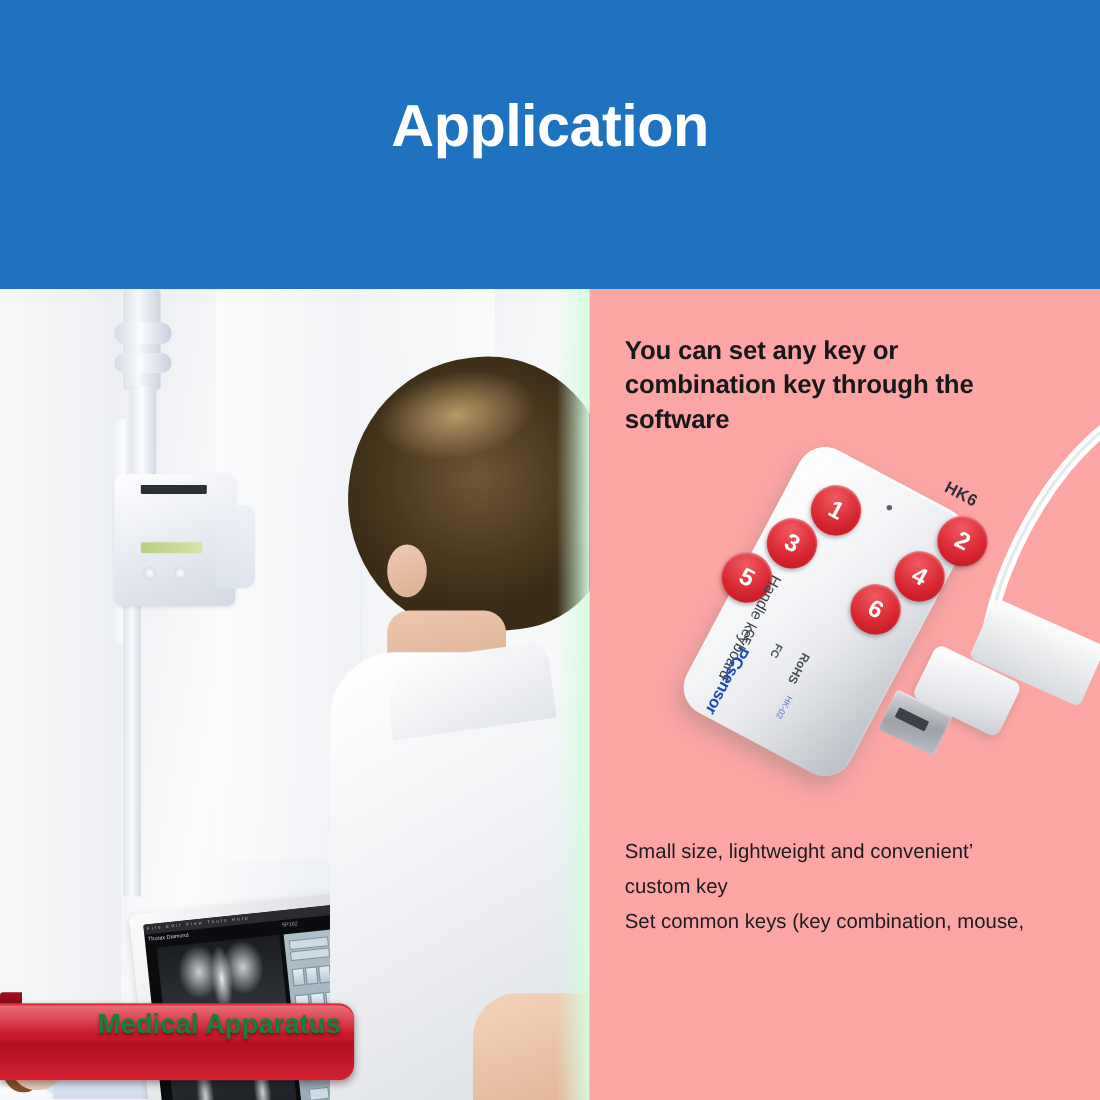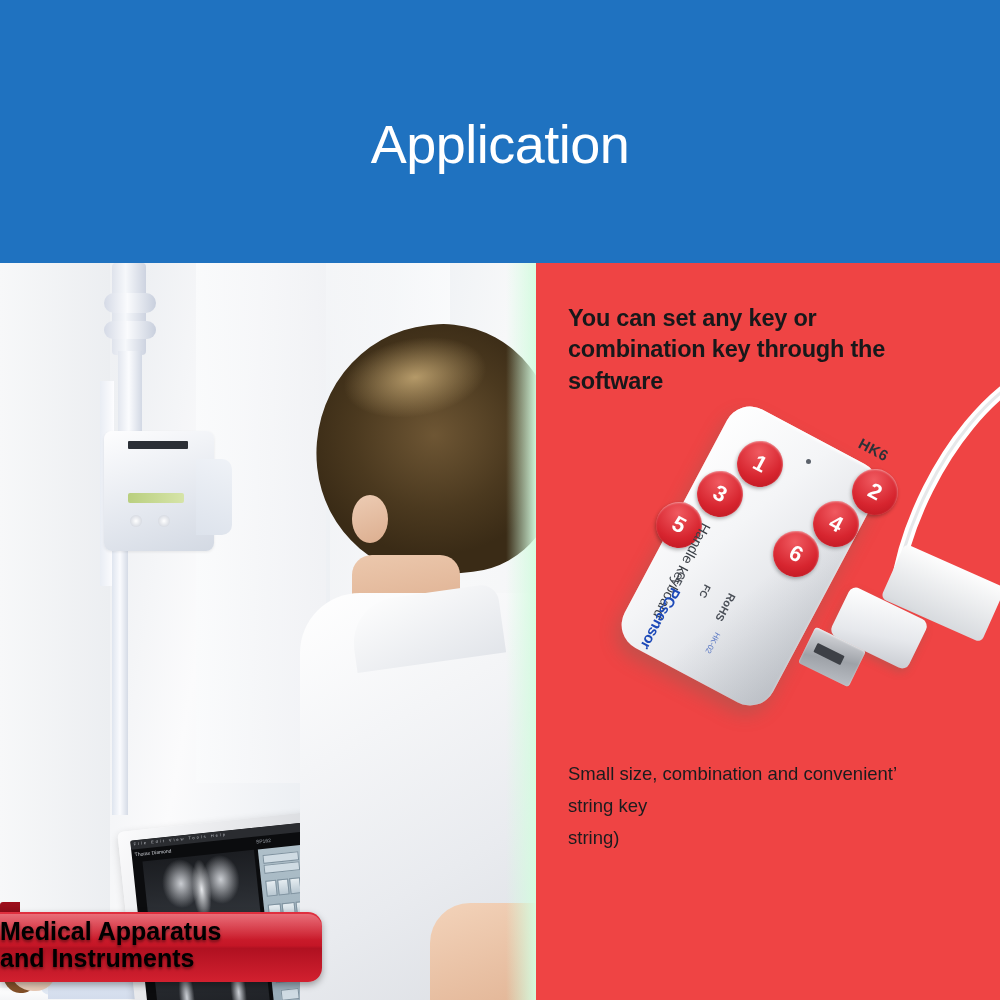--- a/index.html
+++ b/index.html
@@ -4,22 +4,22 @@
 <style>
   html,body{margin:0;padding:0;}
   body{width:1000px;height:1000px;overflow:hidden;background:#fff;
        font-family:"Liberation Sans",sans-serif;}
   .page{position:relative;width:1000px;height:1000px;overflow:hidden;}
 
   
   .header{position:absolute;left:0;top:0;width:1000px;height:263px;
           background:#1f72c0;}
   .header-title{position:absolute;left:0;top:88px;width:1000px;
-          text-align:center;color:#ffffff;font-size:54px;font-weight:normal;
-          letter-spacing:-0.5px;line-height:1;margin-top:29px;}
+          text-align:center;color:#ffffff;font-size:54px;font-weight:bold;
+          letter-spacing:-0.5px;line-height:1;}
 
   
   .photo{position:absolute;left:0;top:263px;width:536px;height:737px;
          overflow:hidden;background:#f2f3f5;}
   .photo-bg{position:absolute;inset:0;
     background:
       linear-gradient(100deg,#f6f7f8 0%,#eef0f3 22%,#fbfbfc 40%,#eceff3 60%,#f7f8f9 78%,#f3f4f6 100%);
   }
   
   .wall-a{position:absolute;left:0;top:0;width:110px;height:737px;
@@ -139,27 +139,27 @@
   
   .banner{position:absolute;left:0;top:912px;width:322px;height:70px;
         background:linear-gradient(180deg,#e0303f 0%,#c41626 48%,#b01121 52%,#d2202f 100%);
         border-radius:0 14px 14px 0;
         box-shadow:0 3px 7px rgba(0,0,0,.35);}
   .banner-gloss{position:absolute;left:0;top:2px;width:322px;height:26px;
         background:linear-gradient(180deg,rgba(255,255,255,.30),rgba(255,255,255,0));
         border-radius:0 14px 0 0;}
   .banner-tab{position:absolute;left:0;top:902px;width:20px;height:22px;
         background:linear-gradient(180deg,#9e0f1c,#7d0a15);border-radius:3px 0 0 0;}
-  .banner-txt{position:absolute;left:0;top:918px;width:310px;text-align:left;
-        color:#000000;font-size:25px;font-weight:bold;line-height:1.08;
+  .banner-txt{position:absolute;left:0;top:918px;width:310px;text-align:right;
+        color:#15803d;font-size:25px;font-weight:bold;line-height:1.08;
         text-shadow:0 2px 3px rgba(0,0,0,.45);}
 
   
   .panel{position:absolute;left:536px;top:263px;width:464px;height:737px;
-        background:#ef4444;}
+        background:#fca5a5;}
   .panel-head{position:absolute;left:32px;top:40px;width:330px;
         font-size:23.5px;font-weight:bold;color:#17181a;line-height:1.34;
         letter-spacing:-0.2px;}
   .panel-body{position:absolute;left:32px;top:495px;width:420px;
         font-size:18.5px;color:#1b1c1e;line-height:1.74;}
   .panel-body div{white-space:nowrap;}
 
   
   .device{position:absolute;left:536px;top:263px;width:464px;height:737px;
         pointer-events:none;}
@@ -298,29 +298,28 @@
 
     <div class="photo-fade"></div>
   </div>
 
   <div class="banner-tab"></div>
   <div class="banner">
     <div class="banner-gloss"></div>
   </div>
   <div class="banner-txt">
     <div>Medical Apparatus</div>
-    <div>and Instruments</div>
   </div>
 
   <div class="panel">
     <div class="panel-head">You can set any key or combination key through the software</div>
     <div class="panel-body">
-      <div>Small size, combination and convenient’</div>
-      <div>string key</div>
-      <div>string)</div>
+      <div>Small size, lightweight and convenient’</div>
+      <div>custom key</div>
+      <div>Set common keys (key combination, mouse,</div>
     </div>
   </div>
 
   <div class="device">
 
     <svg class="cable" viewBox="0 0 150 230">
       <path d="M150 0 C118 22 86 60 62 108 C44 144 34 178 30 206" stroke="#ffffff" stroke-width="11" fill="none" stroke-linecap="round"></path>
       <path d="M150 0 C118 22 86 60 62 108 C44 144 34 178 30 206" stroke="#d8dbdf" stroke-width="3" fill="none" stroke-linecap="round" opacity=".65"></path>
     </svg>
 

